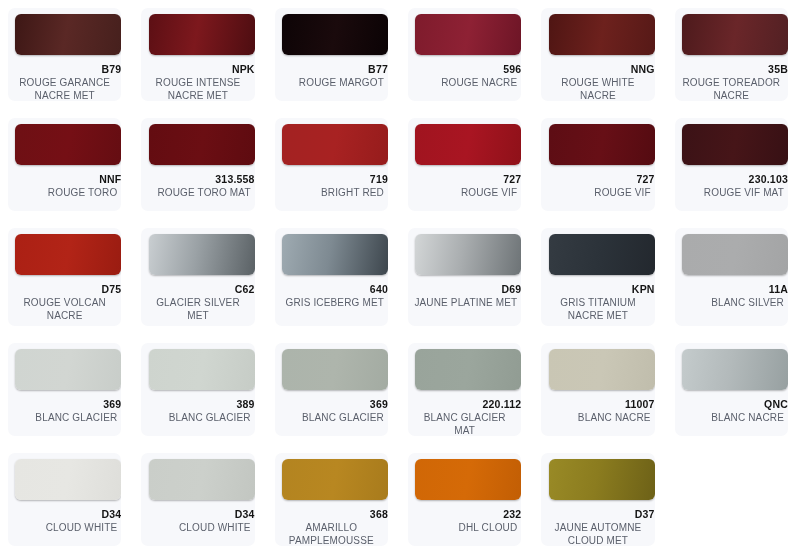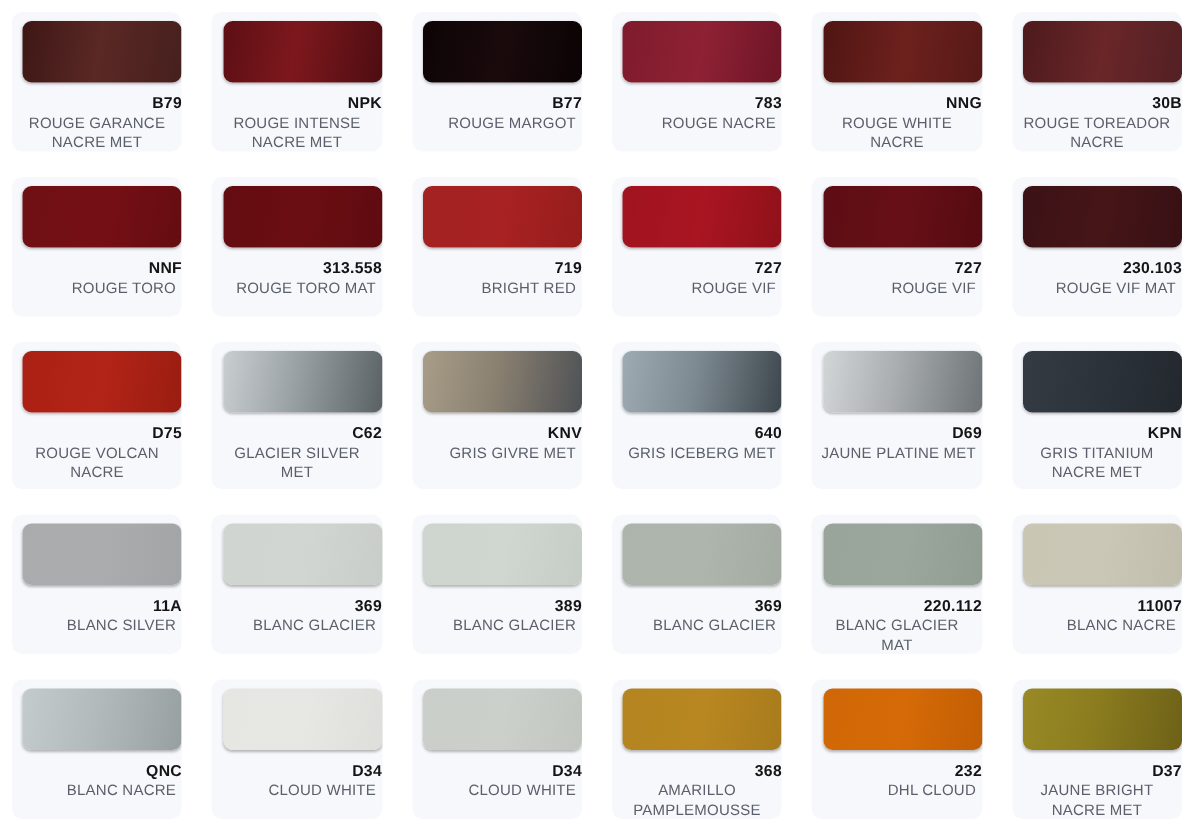--- a/index.html
+++ b/index.html
@@ -73,31 +73,31 @@
       <div class="code">NPK</div>
       <div class="name">ROUGE INTENSE NACRE MET</div>
     </div>
     <div class="color-card">
       <div class="swatch" style="background: linear-gradient(100deg, rgb(13, 4, 6) 0%, rgb(26, 10, 12) 50%, rgb(11, 3, 5) 100%);"></div>
       <div class="code">B77</div>
       <div class="name">ROUGE MARGOT</div>
     </div>
     <div class="color-card">
       <div class="swatch" style="background: linear-gradient(100deg, rgb(126, 27, 44) 0%, rgb(142, 33, 52) 50%, rgb(109, 21, 38) 100%);"></div>
-      <div class="code">783</div>
+      <div class="code">596</div>
       <div class="name">ROUGE NACRE</div>
     </div>
     <div class="color-card">
       <div class="swatch" style="background: linear-gradient(100deg, rgb(79, 21, 19) 0%, rgb(109, 33, 29) 50%, rgb(86, 25, 23) 100%);"></div>
       <div class="code">NNG</div>
       <div class="name">ROUGE WHITE NACRE</div>
     </div>
     <div class="color-card">
       <div class="swatch" style="background: linear-gradient(100deg, rgb(77, 26, 28) 0%, rgb(106, 38, 41) 50%, rgb(82, 32, 35) 100%);"></div>
-      <div class="code">30B</div>
+      <div class="code">35B</div>
       <div class="name">ROUGE TOREADOR NACRE</div>
     </div>
     <div class="color-card">
       <div class="swatch" style="background: linear-gradient(100deg, rgb(110, 16, 20) 0%, rgb(117, 15, 21) 50%, rgb(101, 13, 18) 100%);"></div>
       <div class="code">NNF</div>
       <div class="name">ROUGE TORO</div>
     </div>
     <div class="color-card">
       <div class="swatch" style="background: linear-gradient(100deg, rgb(99, 12, 17) 0%, rgb(107, 14, 19) 50%, rgb(94, 11, 16) 100%);"></div>
       <div class="code">313.558</div>
@@ -127,25 +127,20 @@
       <div class="swatch" style="background: linear-gradient(100deg, rgb(171, 32, 20) 0%, rgb(178, 36, 23) 50%, rgb(154, 28, 17) 100%);"></div>
       <div class="code">D75</div>
       <div class="name">ROUGE VOLCAN NACRE</div>
     </div>
     <div class="color-card">
       <div class="swatch" style="background: linear-gradient(100deg, rgb(201, 206, 209) 0%, rgb(154, 161, 165) 45%, rgb(90, 97, 101) 100%);"></div>
       <div class="code">C62</div>
       <div class="name">GLACIER SILVER MET</div>
     </div>
     <div class="color-card">
-      <div class="swatch" style="background: linear-gradient(100deg, rgb(168, 157, 136) 0%, rgb(139, 129, 113) 45%, rgb(78, 81, 85) 100%);"></div>
-      <div class="code">KNV</div>
-      <div class="name">GRIS GIVRE MET</div>
-    </div>
-    <div class="color-card">
       <div class="swatch" style="background: linear-gradient(100deg, rgb(159, 171, 178) 0%, rgb(126, 138, 146) 45%, rgb(61, 70, 77) 100%);"></div>
       <div class="code">640</div>
       <div class="name">GRIS ICEBERG MET</div>
     </div>
     <div class="color-card">
       <div class="swatch" style="background: linear-gradient(100deg, rgb(211, 214, 215) 0%, rgb(169, 173, 175) 45%, rgb(109, 115, 118) 100%);"></div>
       <div class="code">D69</div>
       <div class="name">JAUNE PLATINE MET</div>
     </div>
     <div class="color-card">
@@ -204,15 +199,15 @@
       <div class="name">AMARILLO PAMPLEMOUSSE</div>
     </div>
     <div class="color-card">
       <div class="swatch" style="background: linear-gradient(100deg, rgb(208, 103, 6) 0%, rgb(213, 106, 7) 50%, rgb(194, 94, 4) 100%);"></div>
       <div class="code">232</div>
       <div class="name">DHL CLOUD</div>
     </div>
     <div class="color-card">
       <div class="swatch" style="background: linear-gradient(100deg, rgb(153, 138, 38) 0%, rgb(139, 124, 31) 45%, rgb(109, 97, 23) 100%);"></div>
       <div class="code">D37</div>
-      <div class="name">JAUNE BRIGHT NACRE MET</div>
+      <div class="name">JAUNE AUTOMNE CLOUD MET</div>
     </div>
   </div>
 
 </body></html>

